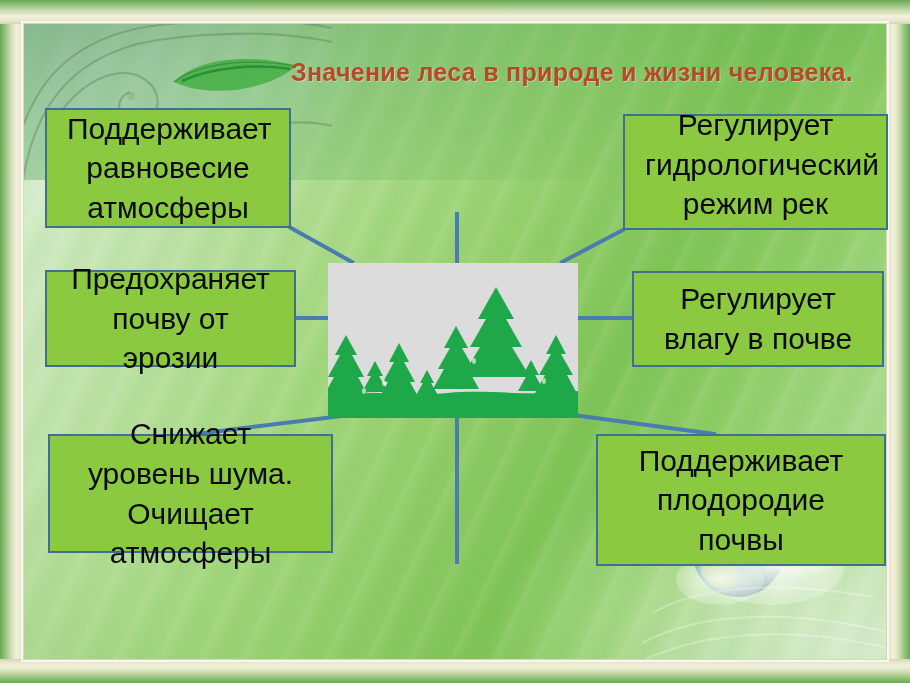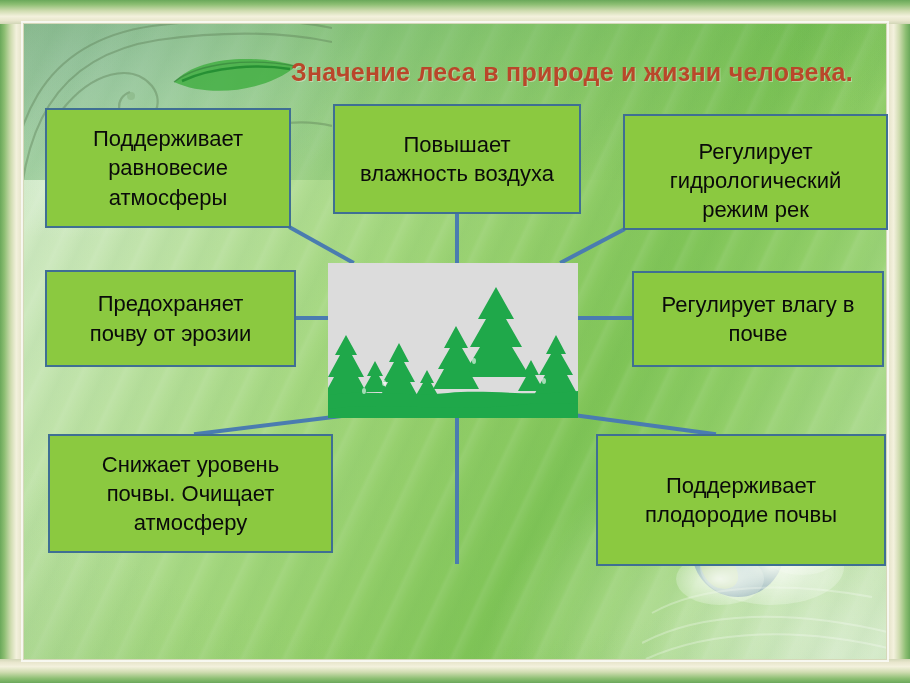--- a/index.html
+++ b/index.html
@@ -120,21 +120,21 @@
   .box {
     position: absolute;
     box-sizing: border-box;
     background: #8bc940;
     border: 2px solid #3f6f93;
     color: #0a0a0a;
     display: flex;
     align-items: center;
     justify-content: center;
     text-align: center;
-    font-size: 22px;
+    font-size: 30px;
     line-height: 1.32;
     padding: 4px 20px;
     z-index: 5;
   }
   .box span { display: block; width: 100%; }
 
   
   .center-pic {
     position: absolute;
     left: 328px;
@@ -255,38 +255,35 @@
       <path d="M0 146 C 60 138, 120 150, 190 142 C 215 139, 235 142, 250 140 L250 155 L0 155 Z" fill="#1fa84a"></path>
     </svg>
   </div>
 
   <div class="title">Значение леса в природе и жизни человека.</div>
 
   <div class="box" style="left:45px; top:108px; width:246px; height:120px;">
     <span>Поддерживает равновесие атмосферы</span>
   </div>
 
-  <div class="box" style="left:333px; top:104px; width:248px; height:110px;">
-    <span>Повышает влажность воздуха</span>
-  </div>
 
   <div class="box" style="left:623px; top:114px; width:265px; height:116px;align-items:flex-end;">
     <span>Регулирует гидрологический режим рек</span>
   </div>
 
   <div class="box" style="left:45px; top:270px; width:251px; height:97px;">
     <span>Предохраняет почву от эрозии</span>
   </div>
 
   <div class="box" style="left:632px; top:271px; width:252px; height:96px;">
     <span>Регулирует влагу в почве</span>
   </div>
 
   <div class="box" style="left:48px; top:434px; width:285px; height:119px;">
-    <span>Снижает уровень почвы. Очищает атмосферу</span>
+    <span>Снижает уровень шума. Очищает атмосферы</span>
   </div>
 
   <div class="box" style="left:596px; top:434px; width:290px; height:132px;">
     <span>Поддерживает плодородие почвы</span>
   </div>
 
 
   <div class="frame-band frame-left"></div>
   <div class="frame-band frame-right"></div>
   <div class="frame-band frame-top"></div>

